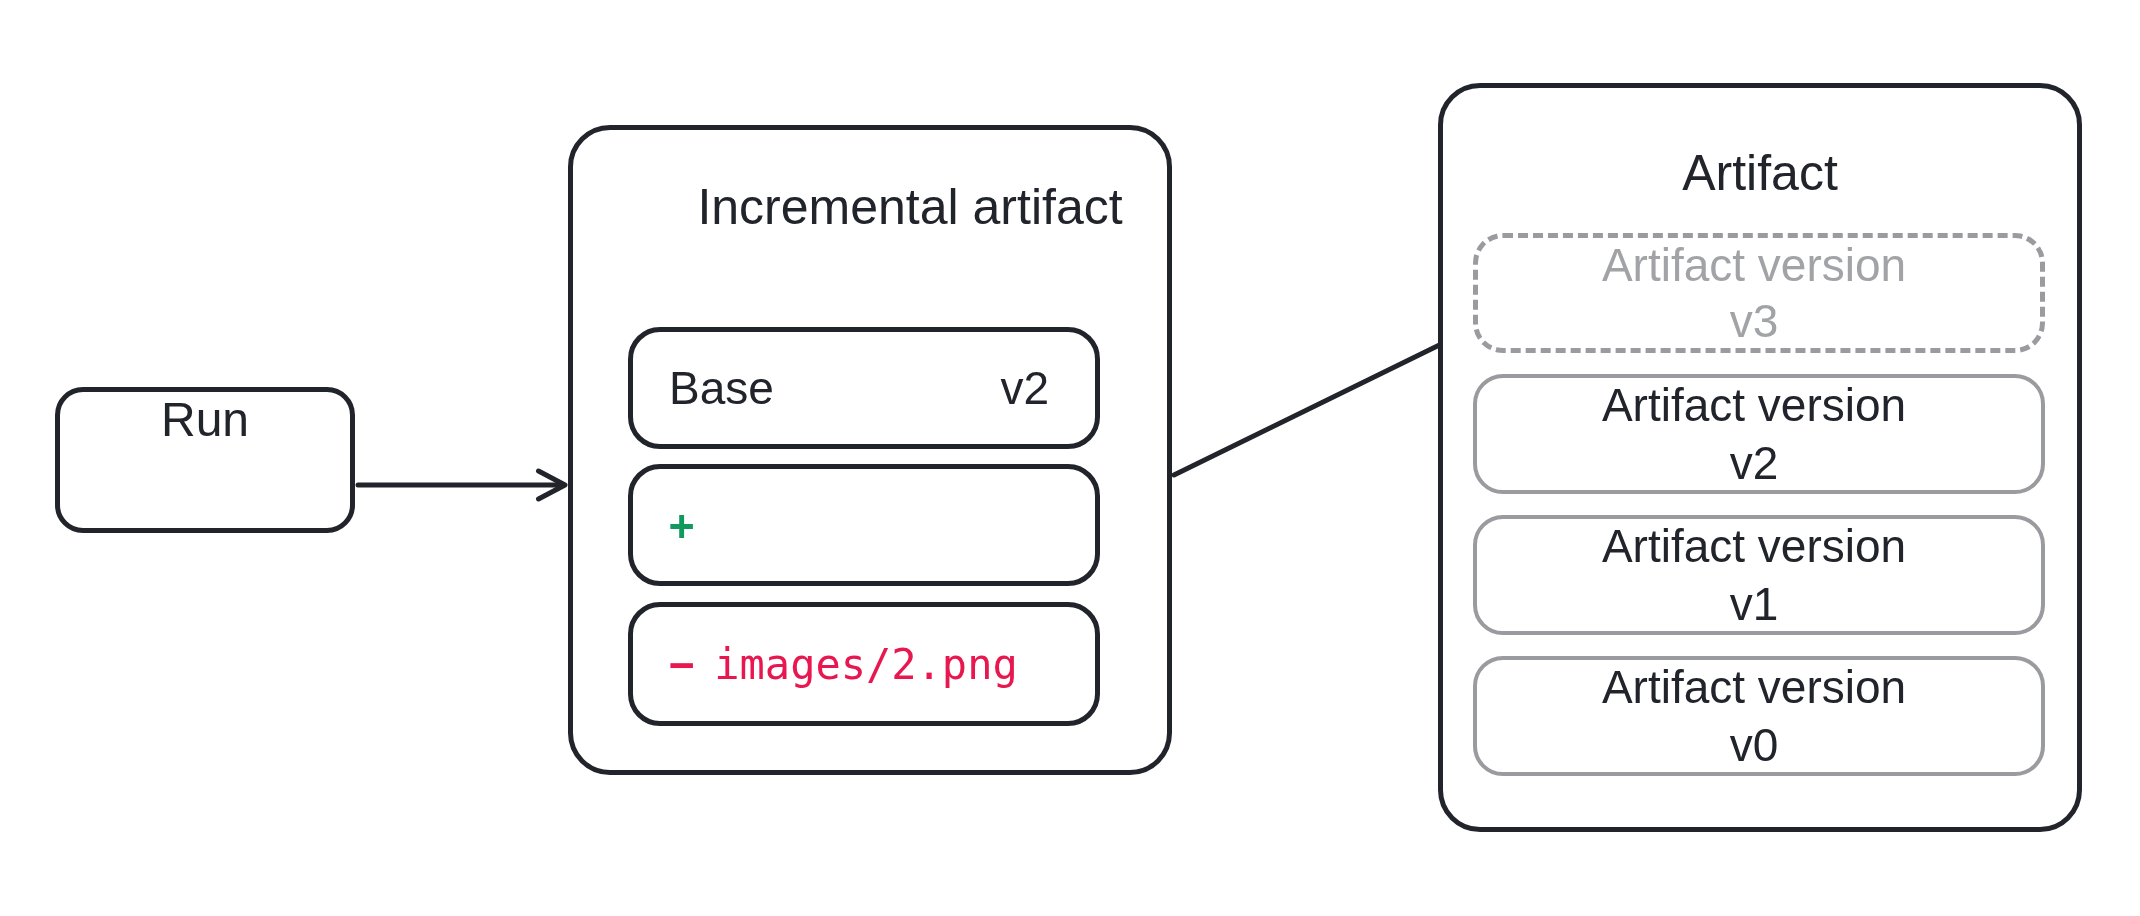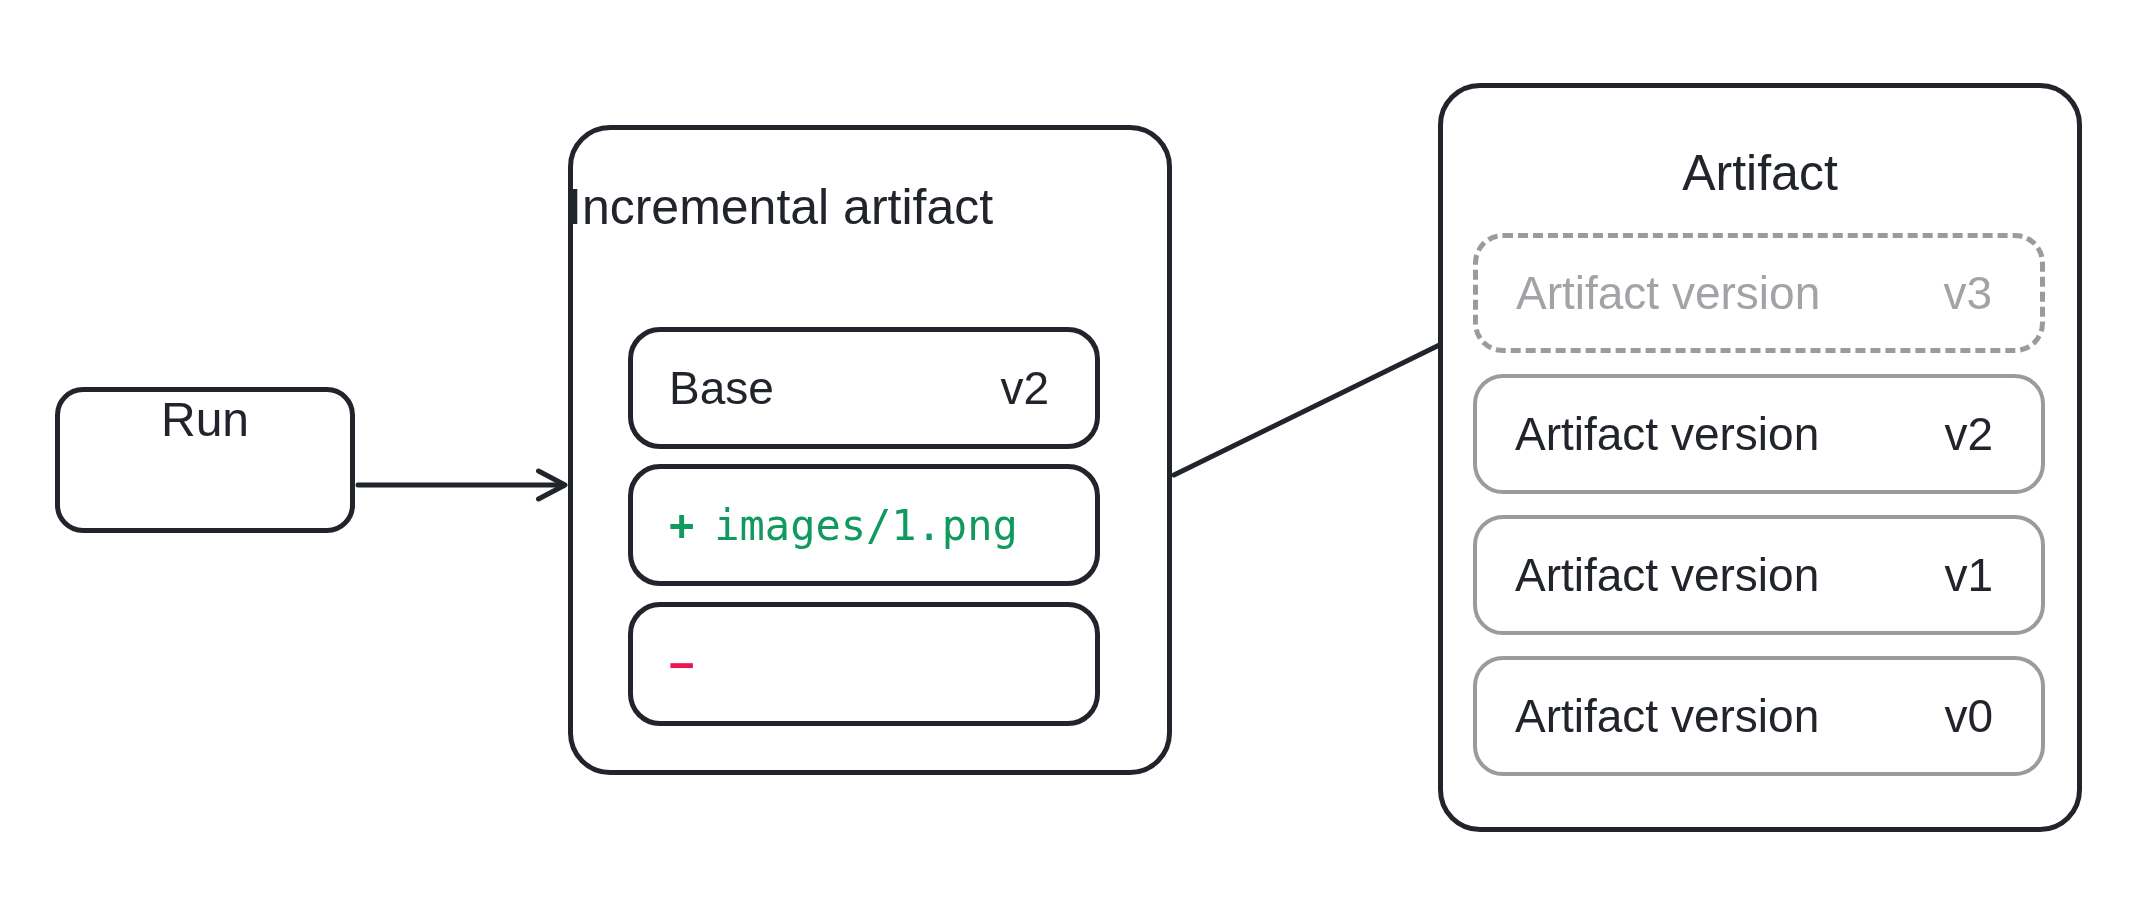--- a/index.html
+++ b/index.html
@@ -23,21 +23,21 @@
     display:flex;align-items:flex-start;justify-content:center;
     font-size:48px;
   }
   
   .mid-box{
     left:568px;top:125px;width:604px;height:650px;
     border:5px solid #21242b;border-radius:42px;
   }
   .mid-title{
     position:absolute;left:568px;top:178px;width:604px;
-    font-size:50px;line-height:58px;
+    text-align:center;font-size:50px;line-height:58px;padding-left:40px;
   }
   .mid-title span{display:inline-block;max-width:440px;}
   .pill{
     position:absolute;left:628px;width:472px;height:122px;
     border:5px solid #21242b;border-radius:32px;
     background:#ffffff;box-sizing:border-box;
     display:flex;align-items:center;gap:44px;
   }
   .base-pill{top:327px;justify-content:space-between;padding:0 46px 0 36px;font-size:46px;}
   .add-pill{top:464px;padding:0 0 0 36px;}
@@ -56,21 +56,21 @@
   }
   .art-title{
     position:absolute;left:1438px;top:144px;width:644px;
     text-align:center;font-size:50px;line-height:58px;
   }
   .version-row{
     position:absolute;left:1473px;width:572px;height:120px;
     border:4px solid #9a9b9f;border-radius:30px;
     background:#ffffff;box-sizing:border-box;
     display:flex;align-items:center;justify-content:space-between;
-    padding:0 48px 0 38px;font-size:46px;color:#21242b;
+    padding:0 48px 0 38px;font-size:46px;color:#21242b;flex-direction:column;
   }
   .version-row.pending{
     border:5px dashed #9a9b9f;
     color:#a2a3a7;
   }
   .v-row-0{top:233px;}
   .v-row-1{top:374px;}
   .v-row-2{top:515px;}
   .v-row-3{top:656px;}
   
@@ -103,27 +103,27 @@
   </div>
 
   <div class="pill base-pill">
     <span>Base</span>
     <span>v2</span>
   </div>
 
   <div class="pill add-pill">
     <span class="diff-line diff-add">
       <span class="marker">+</span>
-      <span>images/1.png</span>
     </span>
   </div>
 
   <div class="pill rem-pill">
     <span class="diff-line diff-rem">
       <span class="marker">−</span>
+      <span>images/2.png</span>
     </span>
   </div>
 
   <div class="box art-box"></div>
   <div class="art-title">
     <span>Artifact</span>
   </div>
 
   <div class="version-row pending v-row-0">
     <span>Artifact version</span>

